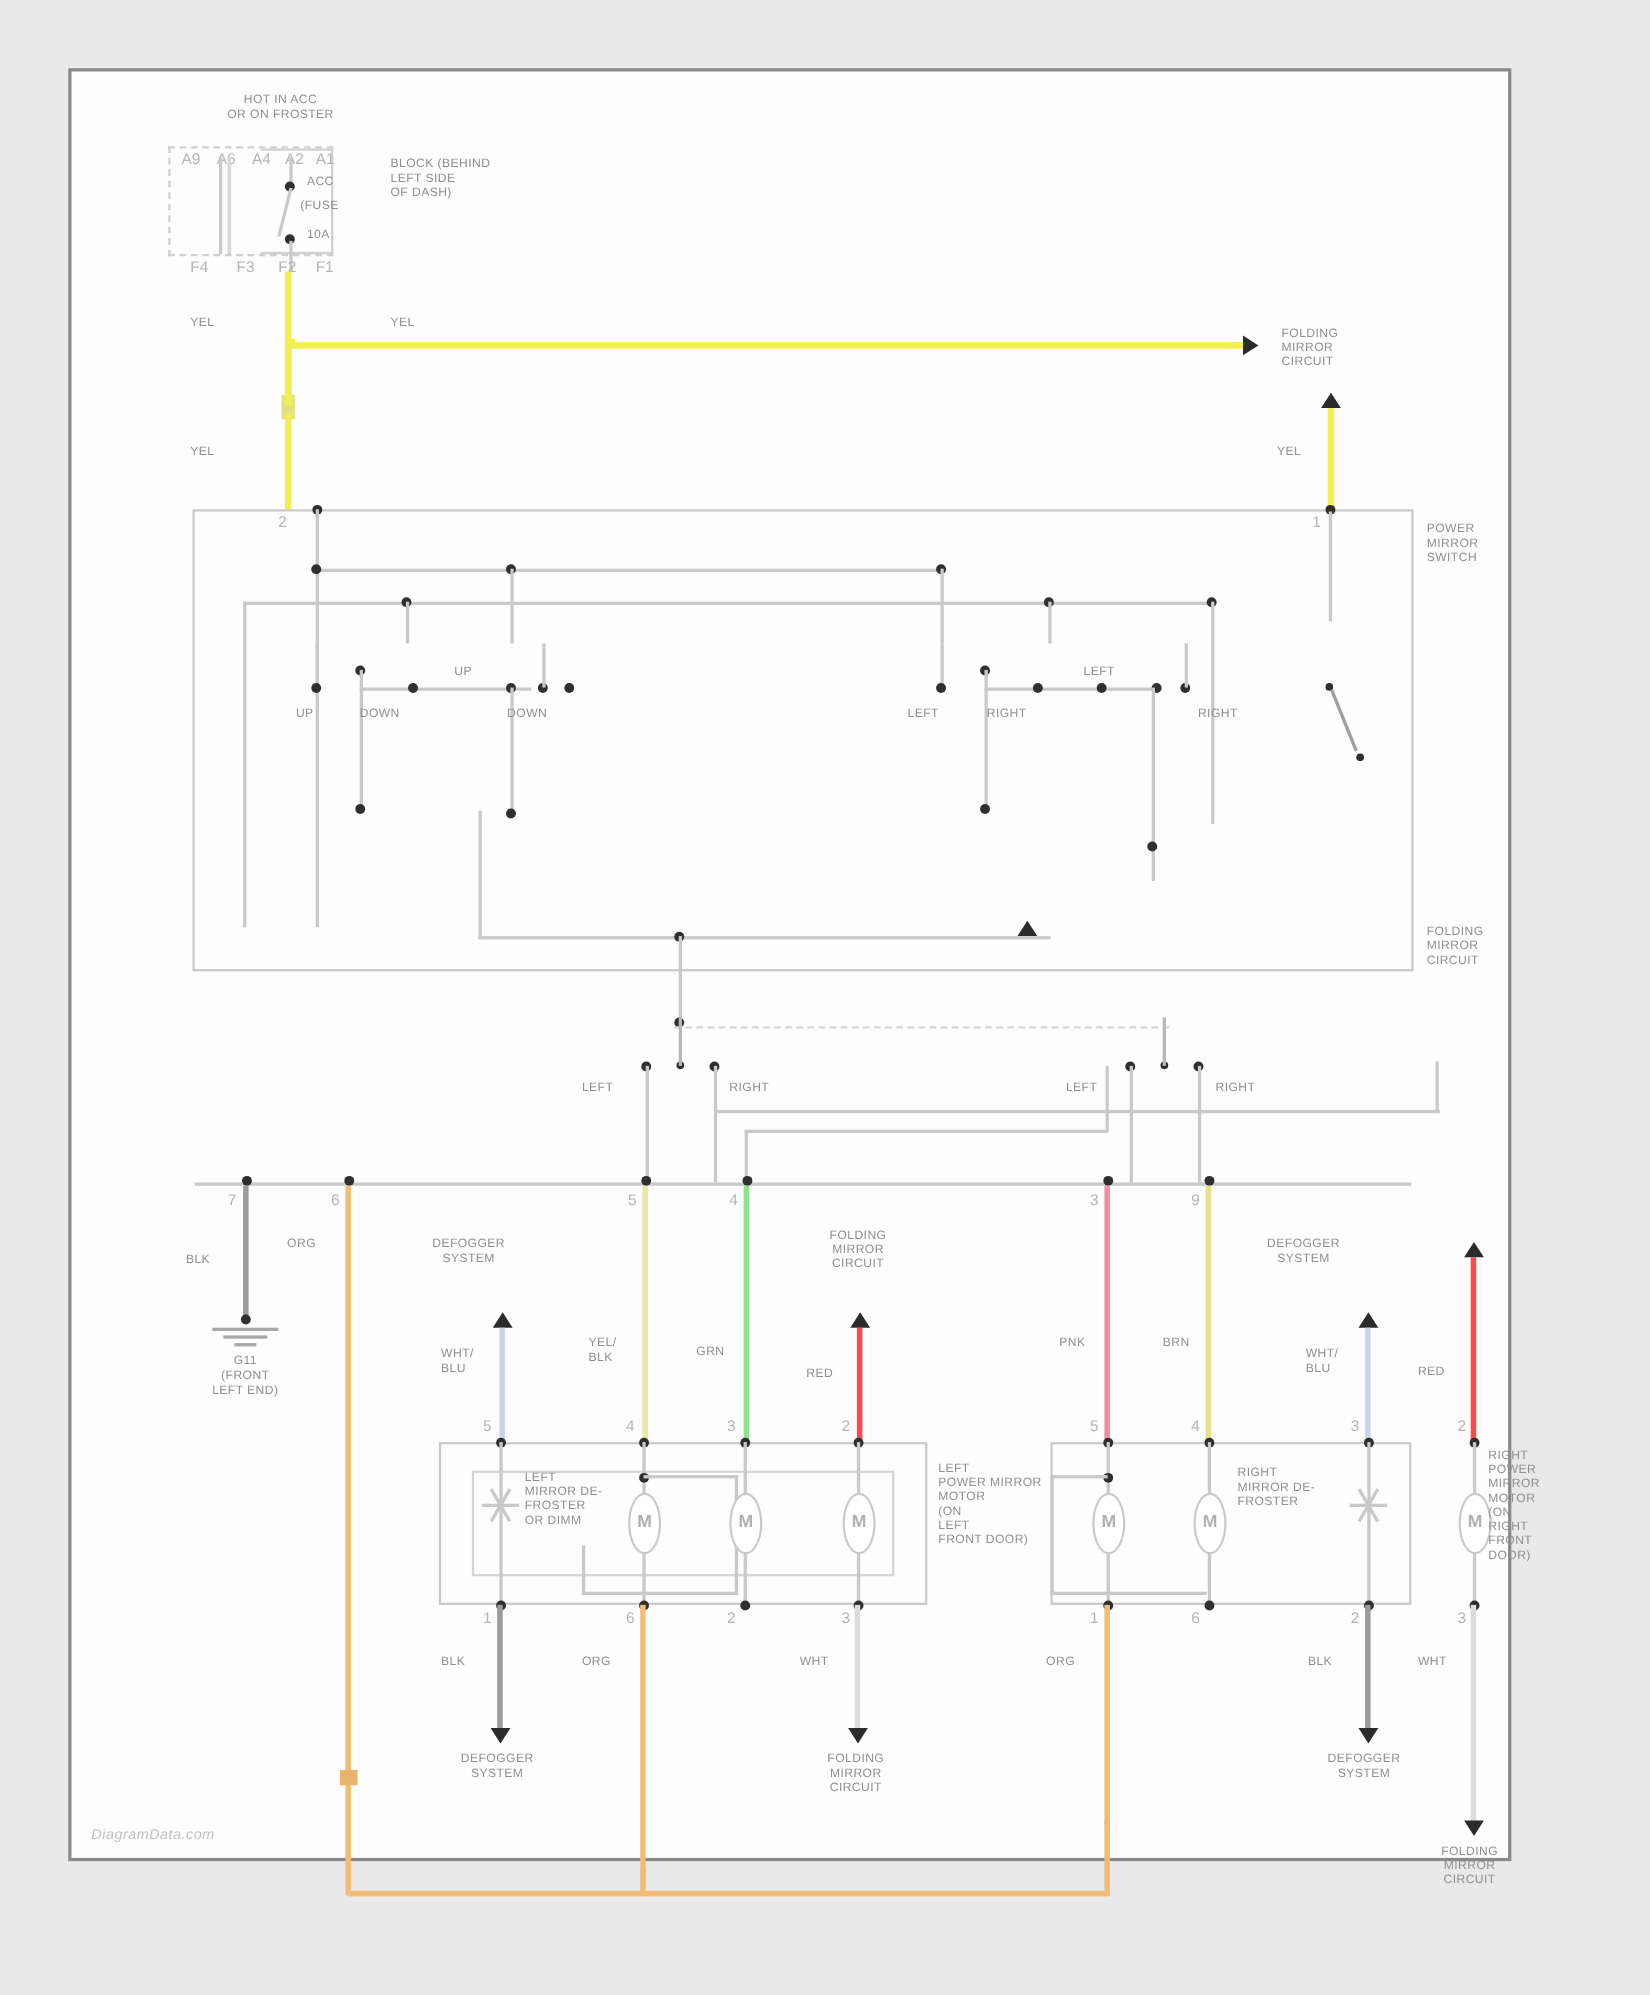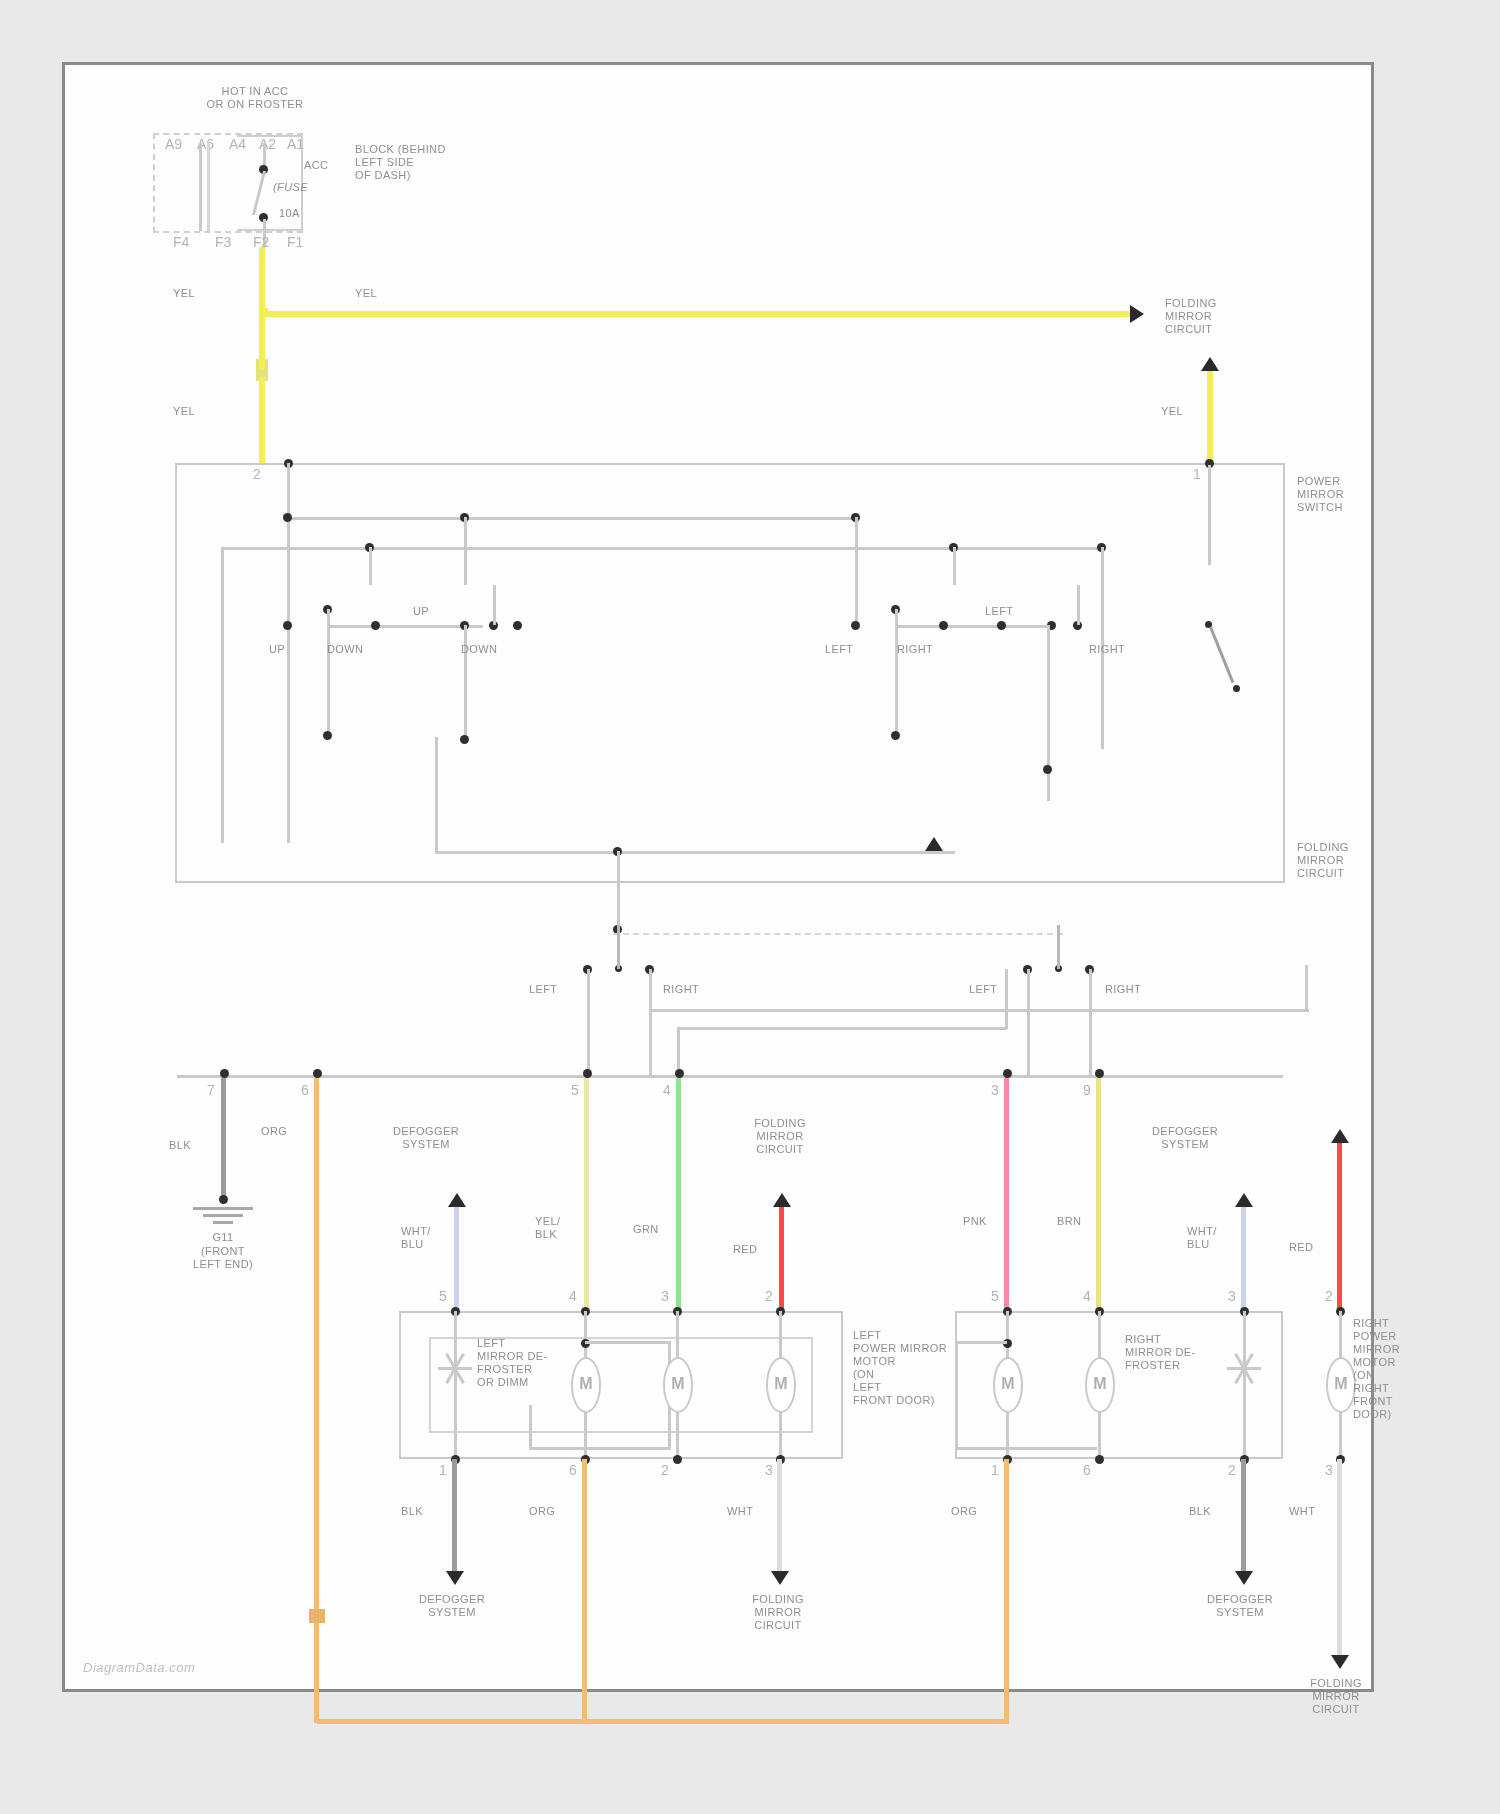--- a/index.html
+++ b/index.html
@@ -62,22 +62,22 @@
     <div class="wv" style="left:142px;top:78px;height:88px;background:#d6d6d6;"></div>
 
     <div class="wv" style="left:136px;top:78px;height:0px;"></div>
 
     <div class="wv" style="left:198px;top:78px;height:28px;"></div>
     <div class="dot" style="left:194px;top:100px;"></div>
     <div class="w" style="left:198px;top:106px;width:3px;height:44px;background:#c9c9c9;transform:skewX(-14deg);transform-origin:top;"></div>
     <div class="dot" style="left:194px;top:148px;"></div>
     <div class="wv" style="left:198px;top:154px;height:28px;"></div>
 
-    <div class="lbl" style="left:214px;top:94px;margin-left:25px;">ACC</div>
-    <div class="lbl" style="left:208px;top:116px;font-style:italic;">(FUSE</div>
+    <div class="lbl" style="left:214px;top:94px;">ACC</div>
+    <div class="lbl" style="left:208px;top:116px;">(FUSE</div>
     <div class="lbl" style="left:214px;top:142px;">10A</div>
 
     <div class="lbl" style="left:290px;top:78px;">BLOCK (BEHIND
 LEFT SIDE
 OF DASH)</div>
 
     <div class="pin" style="left:108px;top:172px;">F4</div>
     <div class="pin" style="left:150px;top:172px;">F3</div>
     <div class="pin" style="left:188px;top:172px;">F2</div>
     <div class="pin" style="left:222px;top:172px;">F1</div>

